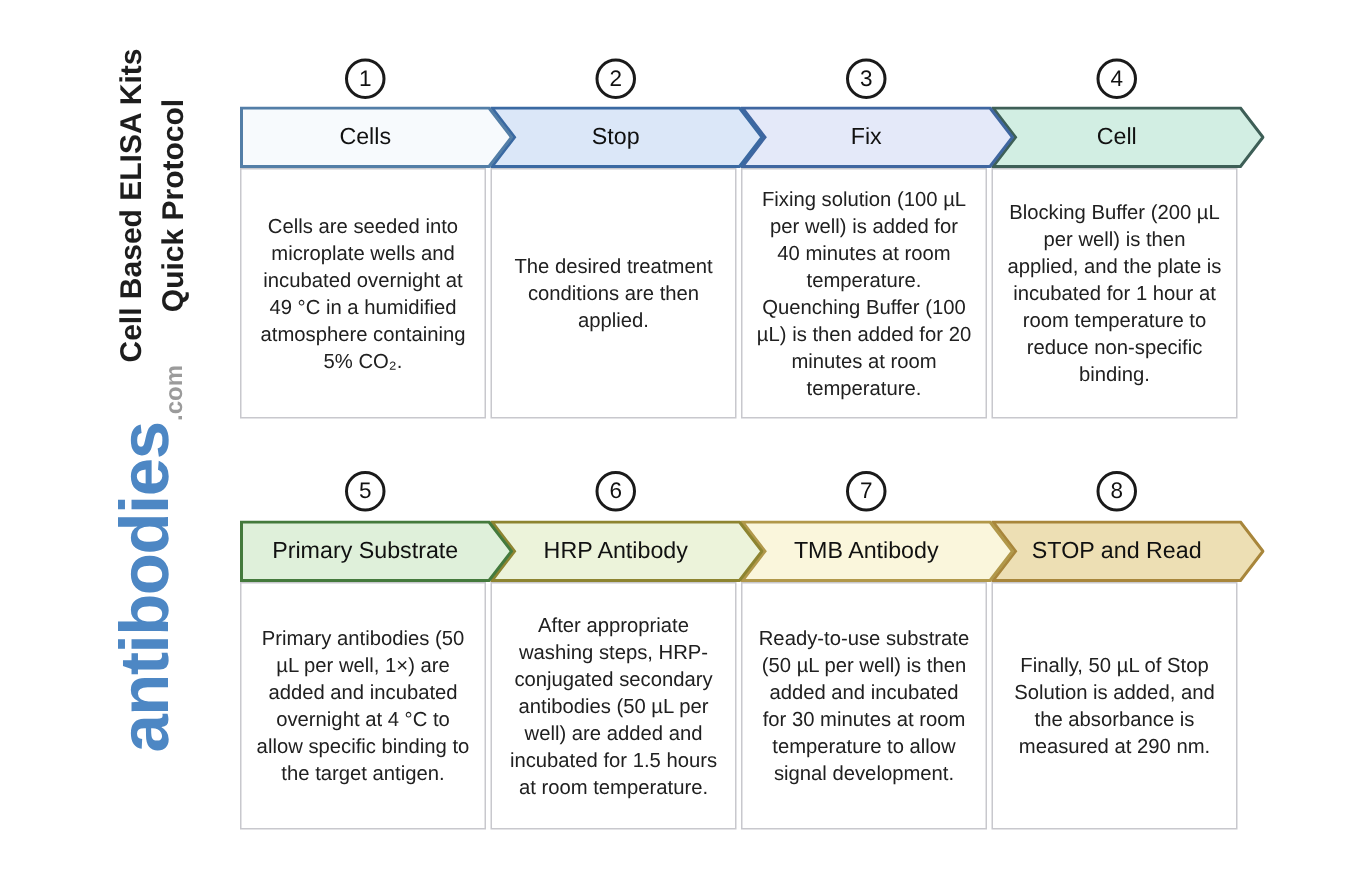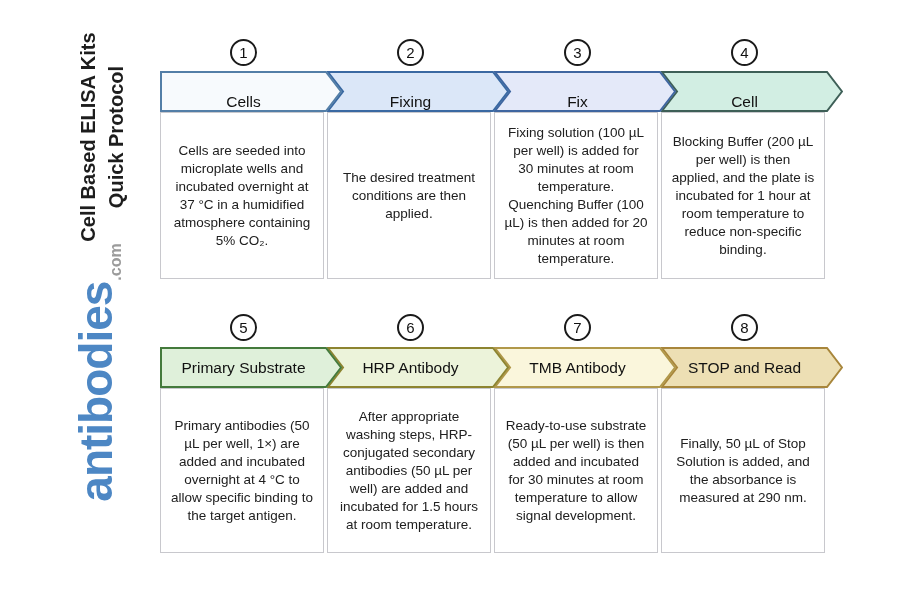--- a/index.html
+++ b/index.html
@@ -32,21 +32,21 @@
     display:flex; align-items:center; justify-content:center;
     font-size:15px; color:#111;
   }
   .num-circle.c0 { left:70px; } .num-circle.c1 { left:237px; }
   .num-circle.c2 { left:404px; } .num-circle.c3 { left:571px; }
 
   .arrow { position:absolute; top:71px; width:182px; height:41px; }
   .arrow.z0 { z-index:4; } .arrow.z1 { z-index:3; } .arrow.z2 { z-index:2; } .arrow.z3 { z-index:1; }
 
   .arrow-label {
-    position:absolute; top:81px; width:167px; height:41px; z-index:5;
+    position:absolute; top:71px; width:167px; height:41px; z-index:5;
     display:flex; align-items:center; justify-content:center;
     font-size:15.5px; color:#111;
   }
 
   .desc-box {
     position:absolute; top:112px; width:164px; height:167px; box-sizing:border-box;
     background:#fff; border:1.5px solid #c8c8cd;
     display:flex; align-items:center; justify-content:center;
     padding:8px 9px; text-align:center;
     font-size:13.5px; line-height:18px; color:#202020;
@@ -92,27 +92,27 @@
       <polygon points="1,1 166,1 181,20.5 166,40 1,40 16,20.5" stroke-width="2" fill="#dbe7f8" stroke="#3a69a2"></polygon>
     </svg>
     <svg class="arrow col2 z2" viewBox="0 0 182 41">
       <polygon points="1,1 166,1 181,20.5 166,40 1,40 16,20.5" stroke-width="2" fill="#e4e9f9" stroke="#3f66a0"></polygon>
     </svg>
     <svg class="arrow col3 z3" viewBox="0 0 182 41">
       <polygon points="1,1 166,1 181,20.5 166,40 1,40 16,20.5" stroke-width="2" fill="#d2eee3" stroke="#3e5f57"></polygon>
     </svg>
 
     <div class="arrow-label col0">Cells</div>
-    <div class="arrow-label col1">Fixing</div>
+    <div class="arrow-label col1">Stop</div>
     <div class="arrow-label col2">Fix</div>
     <div class="arrow-label col3">Cell</div>
 
-    <div class="desc-box col0">Cells are seeded into microplate wells and incubated overnight at 37 °C in a humidified atmosphere containing 5% CO₂.</div>
+    <div class="desc-box col0">Cells are seeded into microplate wells and incubated overnight at 49 °C in a humidified atmosphere containing 5% CO₂.</div>
     <div class="desc-box col1">The desired treatment conditions are then applied.</div>
-    <div class="desc-box col2">Fixing solution (100 µL per well) is added for 30 minutes at room temperature. Quenching Buffer (100 µL) is then added for 20 minutes at room temperature.</div>
+    <div class="desc-box col2">Fixing solution (100 µL per well) is added for 40 minutes at room temperature. Quenching Buffer (100 µL) is then added for 20 minutes at room temperature.</div>
     <div class="desc-box col3">Blocking Buffer (200 µL per well) is then applied, and the plate is incubated for 1 hour at room temperature to reduce non-specific binding.</div>
   </div>
 
   <div class="row row2">
 
     <div class="num-circle c0">
         <span>5</span>
       </div>
     <div class="num-circle c1">
         <span>6</span>

